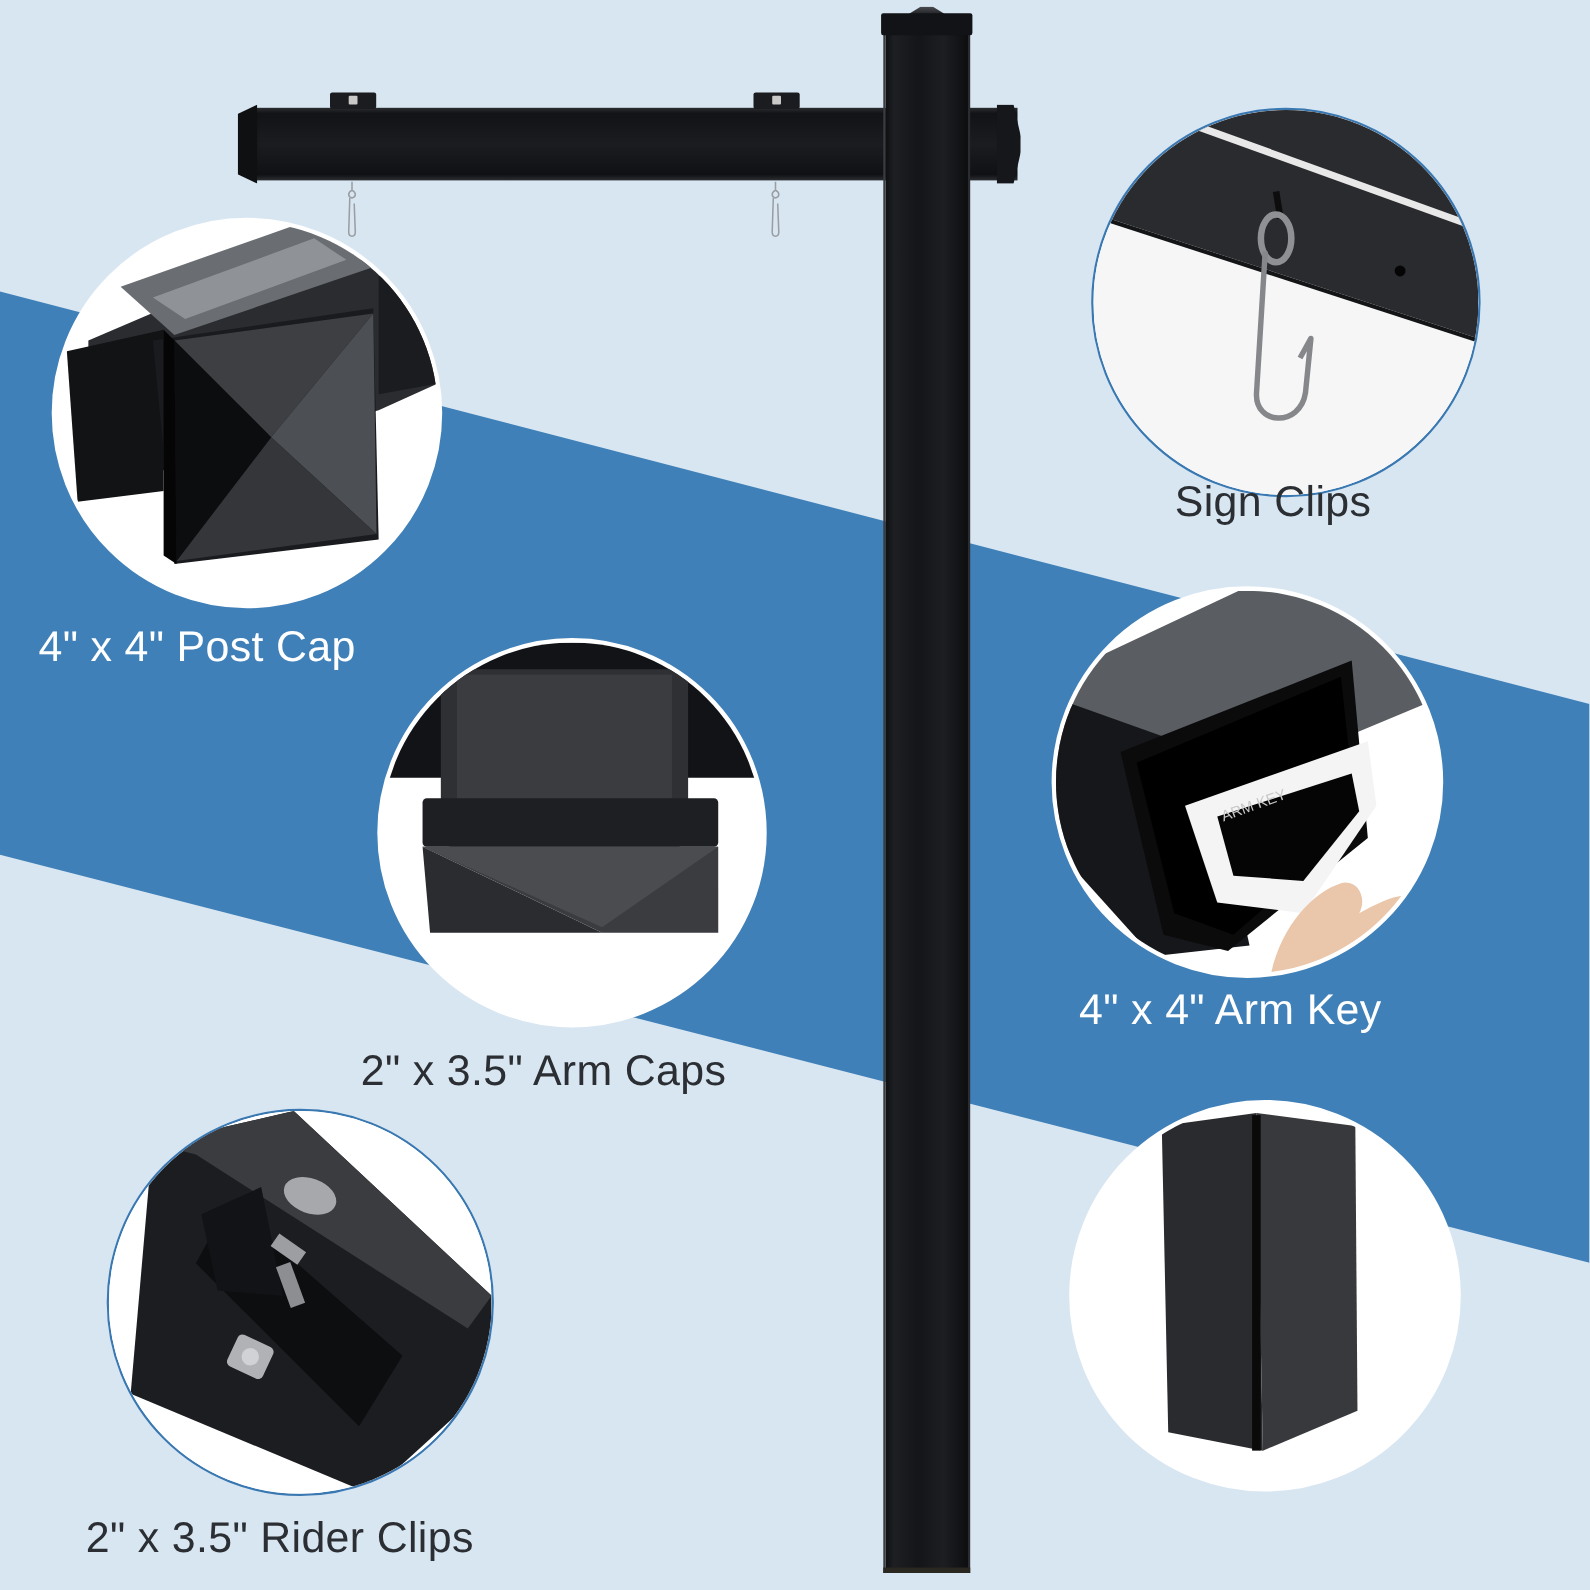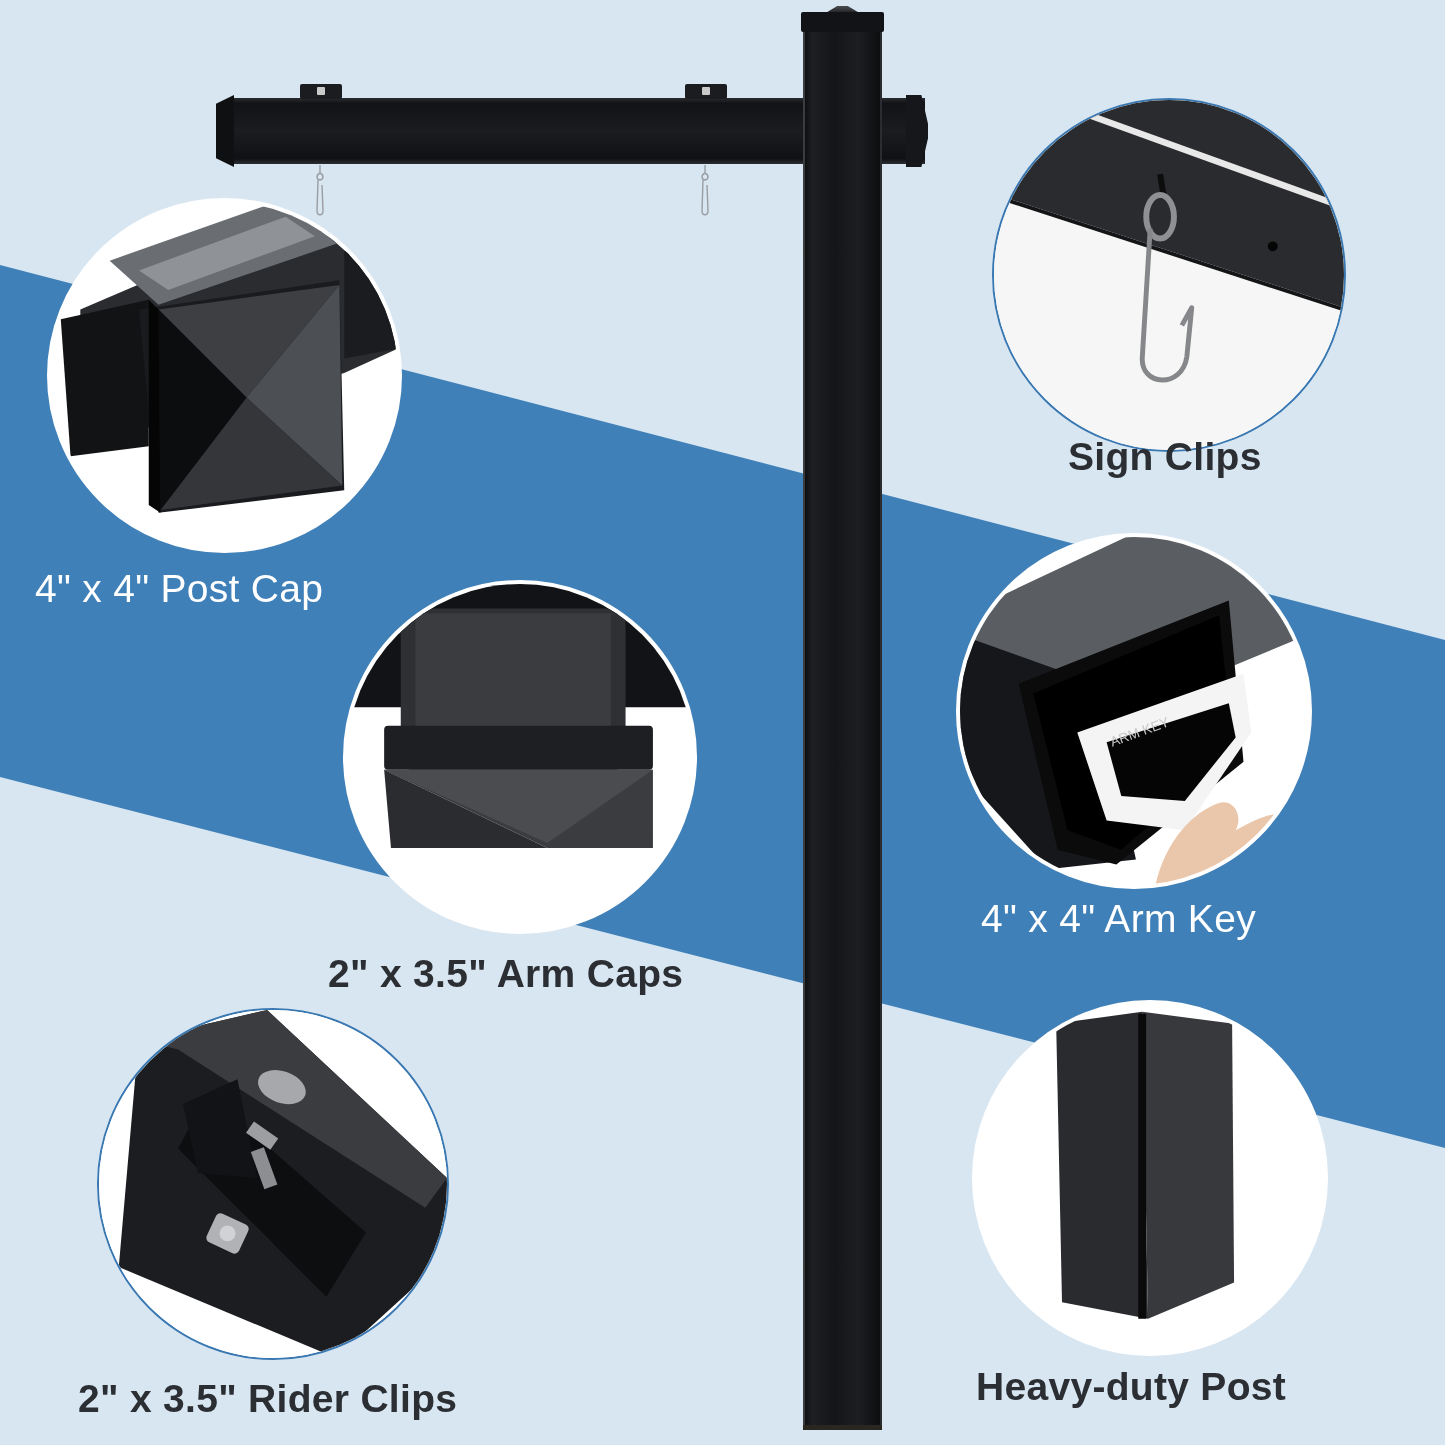--- a/index.html
+++ b/index.html
@@ -30,21 +30,21 @@
   .hook { position: absolute; top: 165px; width: 10px; height: 52px; }
 
   
   .detail { position: absolute; border-radius: 50%; overflow: hidden; background: #ffffff; box-sizing: border-box; }
   .detail.on-blue { border: 4px solid #ffffff; }
   .detail.on-light { border: 2px solid #3a78b2; }
   .detail svg { width: 100%; height: 100%; display: block; }
 
   .label { position: absolute; white-space: nowrap; font-size: 39px; line-height: 1; letter-spacing: 0.3px; }
   .label.light { color: #ffffff; }
-  .label.dark { color: #2b2f33; font-weight: bold; }
+  .label.dark { color: #2b2f33; }
 </style>
 </head>
 <body>
 
 <div class="canvas">
 
   <div class="bg-band">
     <svg viewBox="0 0 1445 1445">
       <polygon points="0,265 1445,640 1445,1148 0,777" fill="#4080b8"></polygon>
     </svg>
@@ -144,15 +144,14 @@
   <div class="label dark" style="left:78px; top:1379px;">2" x 3.5" Rider Clips</div>
 
   <div class="detail on-blue" style="left:972px; top:1000px; width:356px; height:356px;">
     <svg viewBox="0 0 356 356">
       <rect width="356" height="356" fill="#ffffff"></rect>
       <polygon points="82,20 170,8 176,322 88,305" fill="#2a2b2e"></polygon>
       <polygon points="170,8 262,20 264,285 176,322" fill="#38393c"></polygon>
       <rect x="166" y="10" width="8" height="312" fill="#0a0a0b"></rect>
     </svg>
   </div>
-  <div class="label dark" style="left:976px; top:1367px;">Heavy-duty Post</div>
 
 </div>
 
 </body></html>

